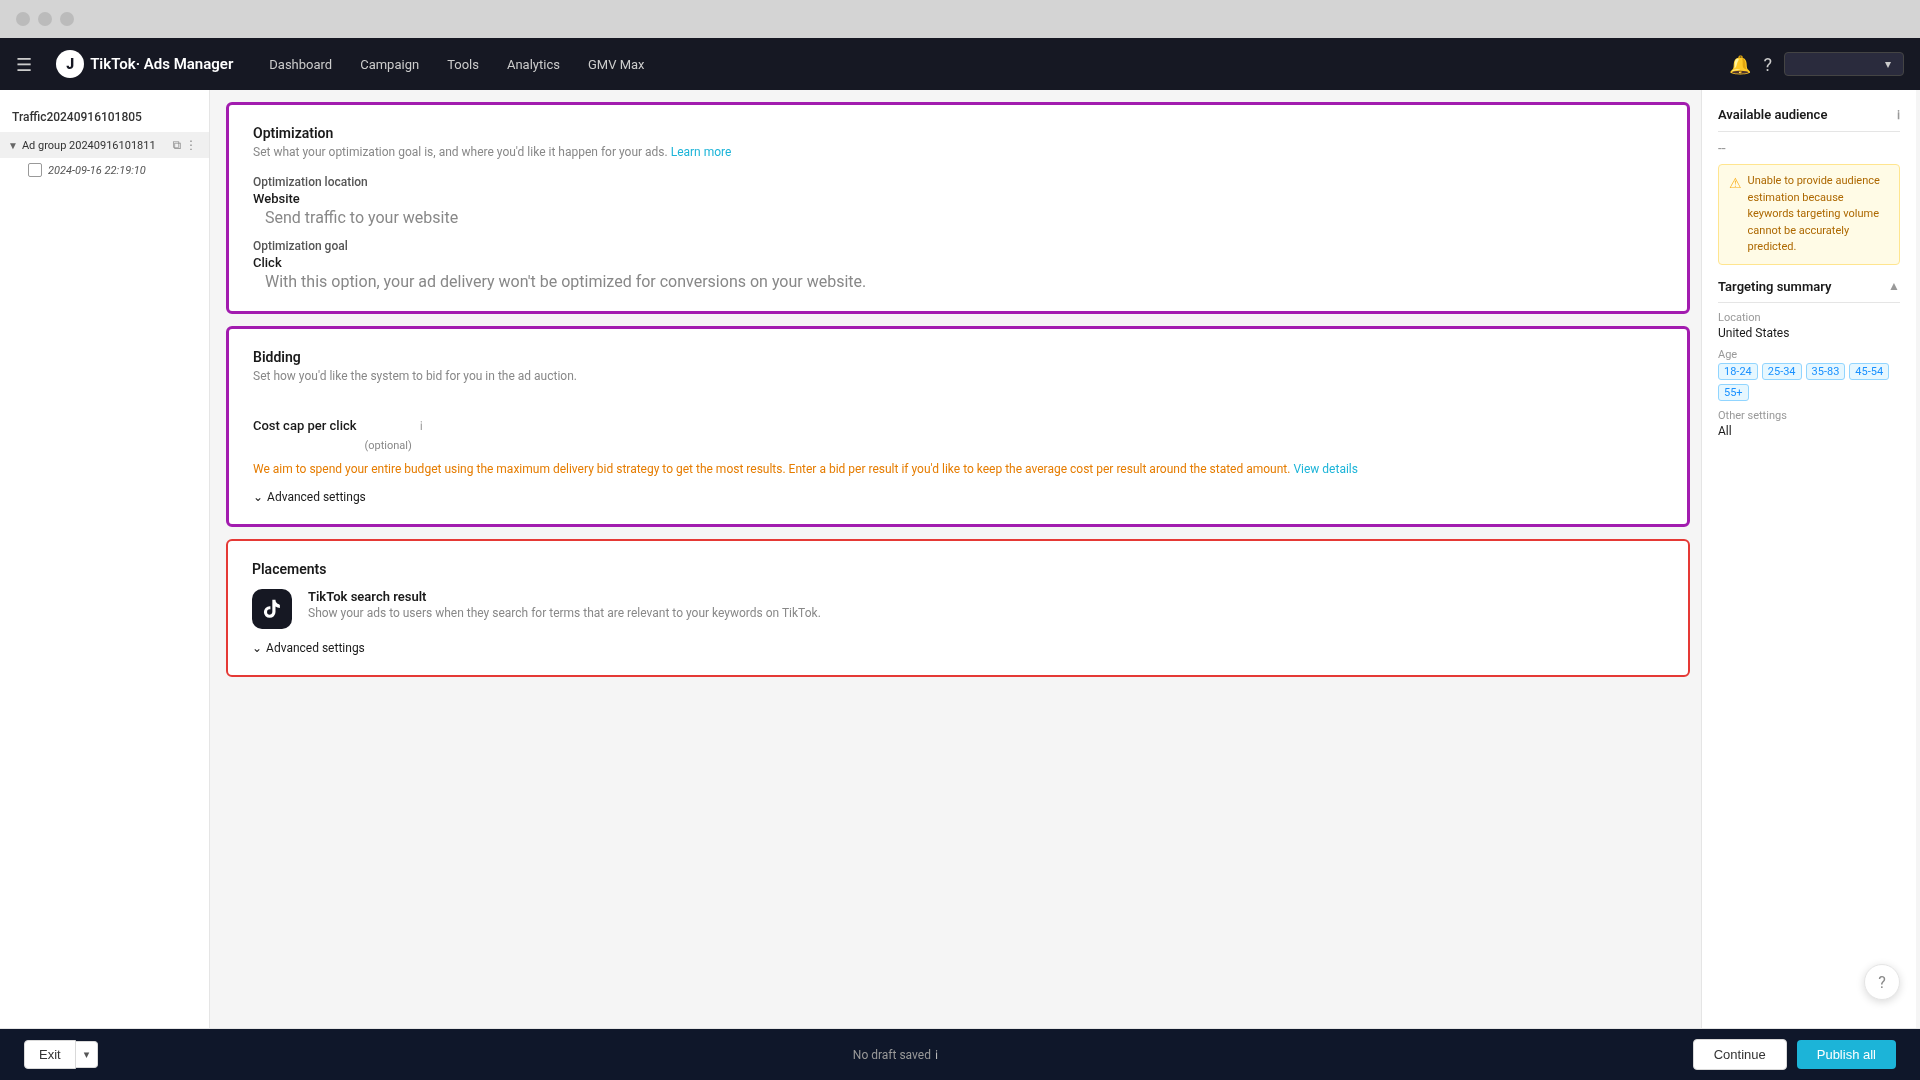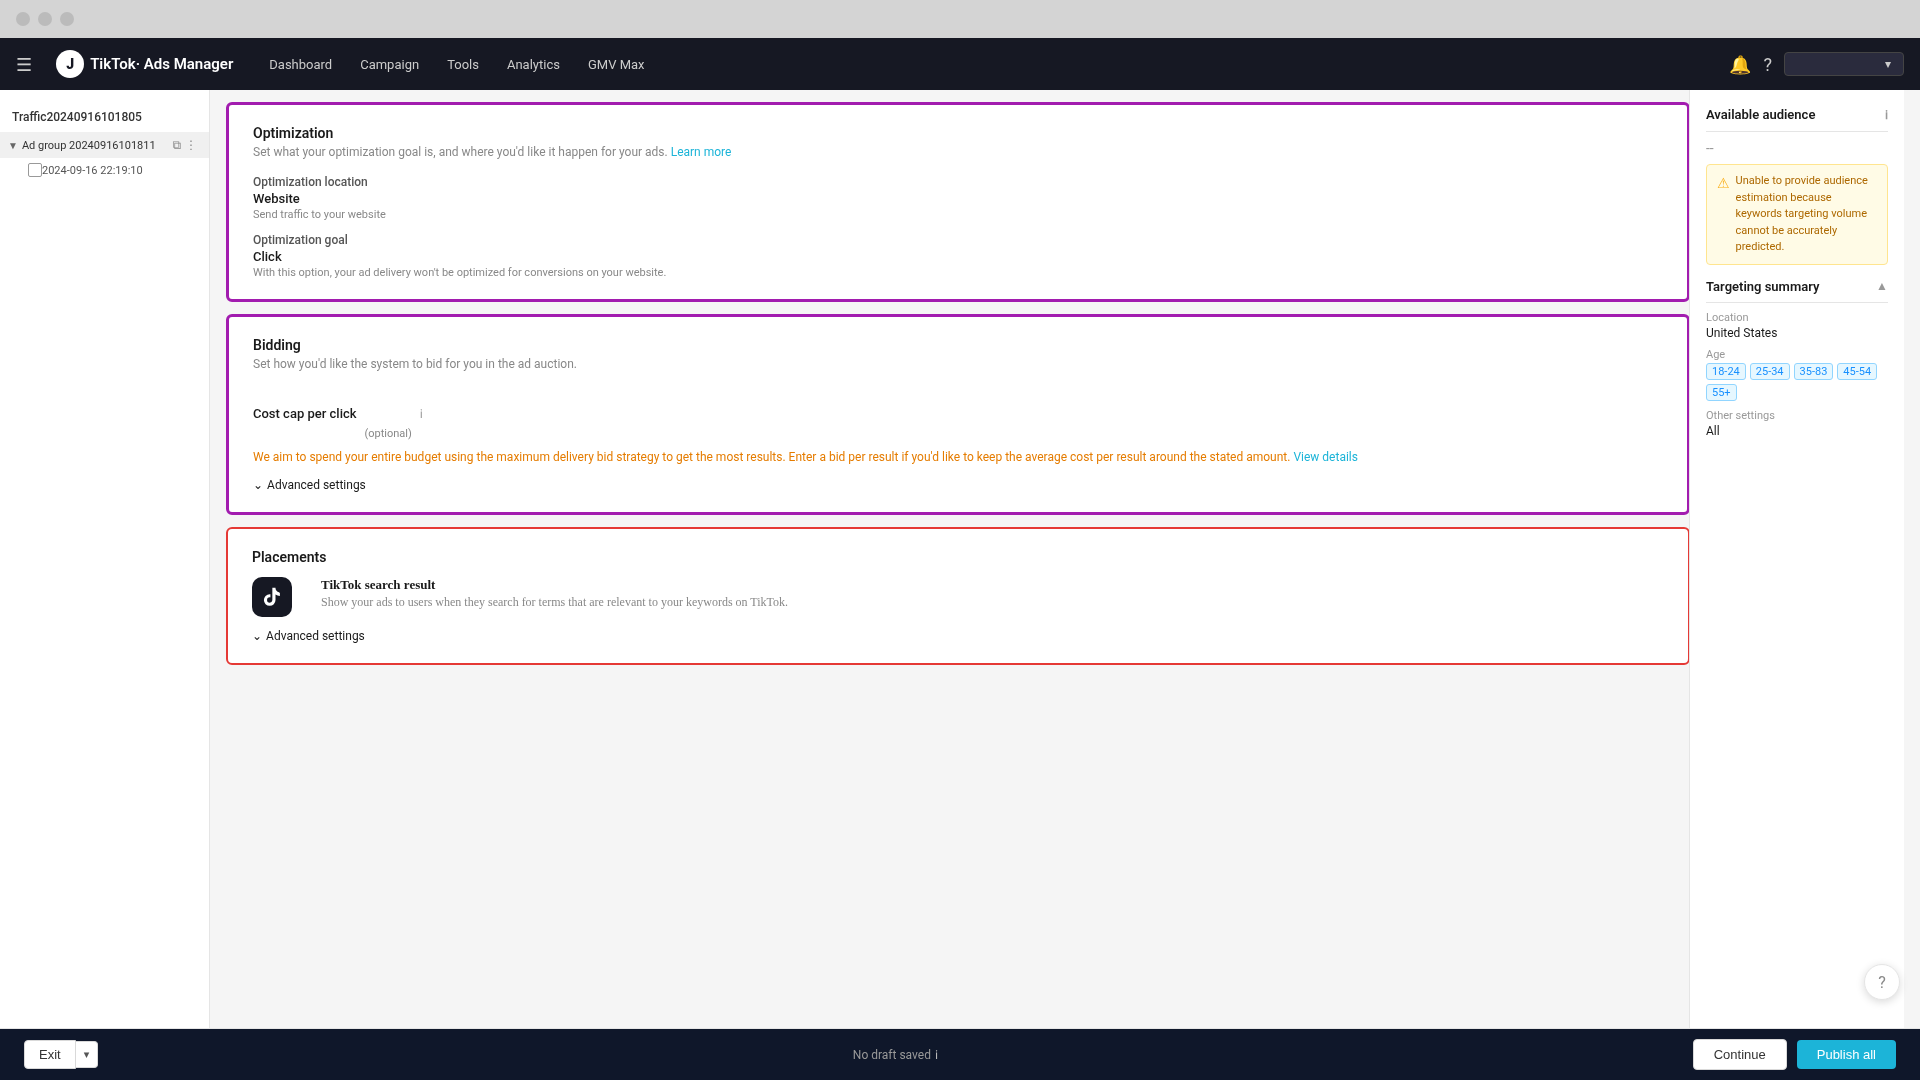--- a/index.html
+++ b/index.html
@@ -16,48 +16,48 @@
     .topnav-right { display: flex; align-items: center; gap: 12px; margin-left: auto; }
     .topnav-icon-btn { color: #ccc; font-size: 18px; cursor: pointer; }
     .topnav-account { background: #2a2b3d; border: 1px solid #444; color: #ccc; padding: 4px 12px; border-radius: 4px; font-size: 12px; display: flex; align-items: center; gap: 6px; cursor: pointer; min-width: 120px; justify-content: space-between; }
     .hamburger-btn { color: #ccc; font-size: 18px; cursor: pointer; }
 
     .sidebar { width: 210px; background: #fff; border-right: 1px solid #e5e5e5; padding: 12px 0; flex-shrink: 0; overflow-y: auto; }
     .sidebar-campaign { padding: 8px 12px; font-size: 12px; color: #333; font-weight: 500; cursor: pointer; }
     .sidebar-ad-group { padding: 6px 12px 6px 8px; display: flex; align-items: center; gap: 4px; font-size: 12px; color: #333; cursor: pointer; background: #f0f0f0; }
     .sidebar-ad-group .chevron { color: #666; font-size: 10px; }
     .sidebar-ad-group .icons { margin-left: auto; display: flex; gap: 4px; color: #888; font-size: 13px; }
-    .sidebar-ad-item { padding: 5px 12px 5px 28px; font-size: 11px; color: #555; display: flex; align-items: center; cursor: pointer; }
+    .sidebar-ad-item { padding: 5px 12px 5px 28px; font-size: 11px; color: #555; display: flex; align-items: center; gap: 6px; cursor: pointer; font-style: italic; }
     .sidebar-ad-item .ad-icon { width: 14px; height: 14px; border: 1px solid #999; border-radius: 2px; flex-shrink: 0; }
 
     .card { background: #fff; border-radius: 6px; border: 3px solid #a21caf; padding: 20px 24px; }
 
     .section-title { font-size: 14px; font-weight: 600; color: #1a1a1a; margin-bottom: 4px; }
     .section-subtitle { font-size: 12px; color: #888; margin-bottom: 16px; }
     .learn-more { color: #1cb4d8; cursor: pointer; }
 
     .field-label { font-size: 12px; color: #555; font-weight: 500; margin-bottom: 2px; margin-top: 12px; }
     .field-value { font-size: 13px; color: #1a1a1a; font-weight: 500; margin-bottom: 2px; }
-    .field-desc { font-size: 11px; color: #888; }
+    .field-desc { font-size: 16px; color: #888; margin-left: 12px; }
     .cost-cap-row { display: flex; align-items: center; gap: 8px; margin-top: 4px; }
     .cost-cap-label { font-size: 13px; color: #1a1a1a; font-weight: 500; }
     .optional-badge { font-size: 11px; color: #888; margin-top: 40px; }
     .info-icon { color: #999; font-size: 12px; cursor: pointer; }
     .bidding-desc { font-size: 12px; color: #e57c00; margin: 8px 0; line-height: 1.5; }
     .view-details { color: #1cb4d8; cursor: pointer; }
     .input-row { display: flex; align-items: center; gap: 8px; margin-top: 8px; }
     .text-input { border: 1px solid #d9d9d9; border-radius: 4px; padding: 6px 10px; font-size: 13px; color: #999; width: 160px; outline: none; }
     .text-input::placeholder { color: #bbb; }
     .input-unit { font-size: 13px; color: #555; }
 
     .advanced-link { color: #1a1a1a; font-size: 12px; cursor: pointer; display: flex; align-items: center; gap: 4px; margin-top: 12px; }
 
     
     .placements-card { background: #fff; border-radius: 6px; border: 2px solid #e53935; padding: 20px 24px; position: relative; }
-    .placement-item { display: flex; align-items: flex-start; gap: 29px; margin-top: 12px; font-family: Liberation Serif, serif; }
+    .placement-item { display: flex; align-items: flex-start; gap: 16px; margin-top: 12px; }
     .tiktok-app-icon { width: 40px; height: 40px; background: #161823; border-radius: 10px; display: flex; align-items: center; justify-content: center; flex-shrink: 0; }
     .placement-info .placement-name { font-size: 13px; font-weight: 600; color: #1a1a1a; }
     .placement-info .placement-desc { font-size: 12px; color: #888; margin-top: 2px; }
     .panel-title { font-size: 13px; font-weight: 600; color: #1a1a1a; margin-bottom: 8px; display: flex; align-items: center; justify-content: space-between; }
     .panel-divider { border: none; border-top: 1px solid #e5e5e5; margin: 8px 0; }
     .panel-dashes { font-size: 14px; color: #999; margin-bottom: 8px; }
     .warning-box { background: #fffbe6; border: 1px solid #ffe58f; border-radius: 4px; padding: 8px 10px; font-size: 11px; color: #ad6800; line-height: 1.5; display: flex; gap: 6px; }
     .warning-icon { color: #faad14; font-size: 14px; flex-shrink: 0; }
 
     .targeting-title { font-size: 13px; font-weight: 600; color: #1a1a1a; margin-top: 14px; margin-bottom: 8px; display: flex; align-items: center; justify-content: space-between; }
@@ -188,21 +188,21 @@
         </div>
 
         <div class="advanced-link">
           <span>⌄</span>
           <span>Advanced settings</span>
         </div>
       </div>
 
     </div>
 
-    <div style="position:absolute; right:16px; top:0; width:215px; background:#fff; border-left:1px solid #e5e5e5; height:100%; overflow-y:auto; padding:16px;">
+    <div style="position:absolute; right:4px; top:0; width:215px; background:#fff; border-left:1px solid #e5e5e5; height:100%; overflow-y:auto; padding:16px;">
 
       <div class="panel-title">
         <span>Available audience</span>
         <span style="color:#999; font-size:12px;">ℹ</span>
       </div>
       <hr class="panel-divider">
       <div class="panel-dashes">--</div>
 
       <div class="warning-box">
         <span class="warning-icon">⚠</span>

